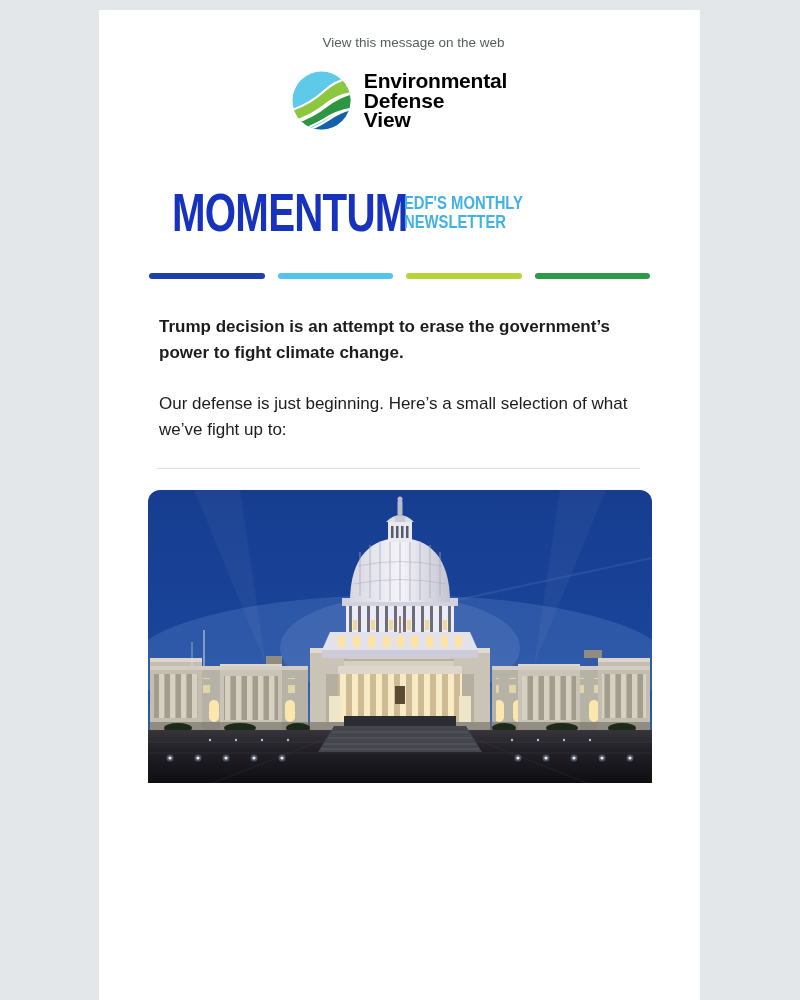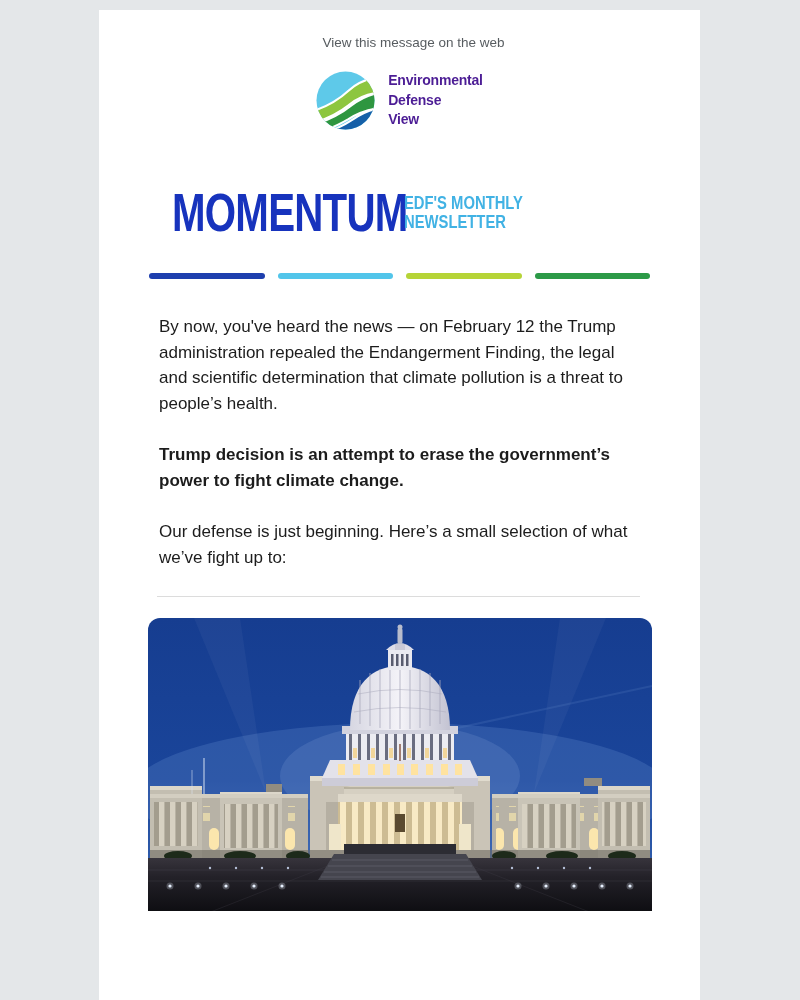--- a/index.html
+++ b/index.html
@@ -9,21 +9,21 @@
   .email-card { width:601px; height:990px; margin-left:99px; margin-top:10px;
                 background:#ffffff; overflow:hidden; }
 
   
   .preheader { padding-top:23px; text-align:center;padding-left:28px; }
   .preheader a { font-size:13.5px; color:#575c60; text-decoration:none; cursor:pointer; }
 
   
   .logo-row { margin-top:20px; display:flex; justify-content:center; align-items:center; gap:13px; cursor:pointer; }
   .logo-mark { width:59px; height:59px; display:block; }
-  .logo-text { color:#4c1d95; font-weight:700; font-size:14px; line-height:19.5px; letter-spacing:-0.2px; }
+  .logo-text { color:#000000; font-weight:700; font-size:21px; line-height:19.5px; letter-spacing:-0.2px; }
 
   
   .masthead { margin:63px 0 0 73px; display:flex; align-items:center; }
   .masthead-title { width:232px; height:40px; overflow:visible; white-space:nowrap; }
   .masthead-title span { display:inline-block; transform:scaleX(.76); transform-origin:left bottom;
         font-size:53px; line-height:40px; font-weight:700; letter-spacing:-1px; color:#1733bd; }
   .masthead-tagline { width:132px; padding-bottom:1px; }
   .masthead-tagline span { display:block; transform:scaleX(.8); transform-origin:left center;
         font-size:18.5px; line-height:18.5px; font-weight:700; color:#41b2e4; white-space:nowrap; }
 
@@ -85,21 +85,20 @@
     </div>
 
     <div class="bars">
       <span class="bar" style="background: rgb(30, 63, 174);"></span>
       <span class="bar" style="background: rgb(82, 197, 234);"></span>
       <span class="bar" style="background: rgb(182, 212, 55);"></span>
       <span class="bar" style="background: rgb(44, 154, 71);"></span>
     </div>
 
     <div class="article">
-      <p>By now, you've heard the news — on February 12 the Trump administration repealed the Endangerment Finding, the legal and scientific determination that climate pollution is a threat to people’s health.</p>
       <p class="bold">Trump decision is an attempt to erase the government’s power to fight climate change.</p>
       <p>Our defense is just beginning. Here’s a small selection of what we’ve fight up to:</p>
     </div>
 
     <hr class="divider">
 
     <figure class="capitol">
       <svg viewBox="0 0 504 295" preserveAspectRatio="xMidYMin slice">
         <defs>
           <linearGradient id="sky" x1="0" y1="0" x2="0" y2="1">

